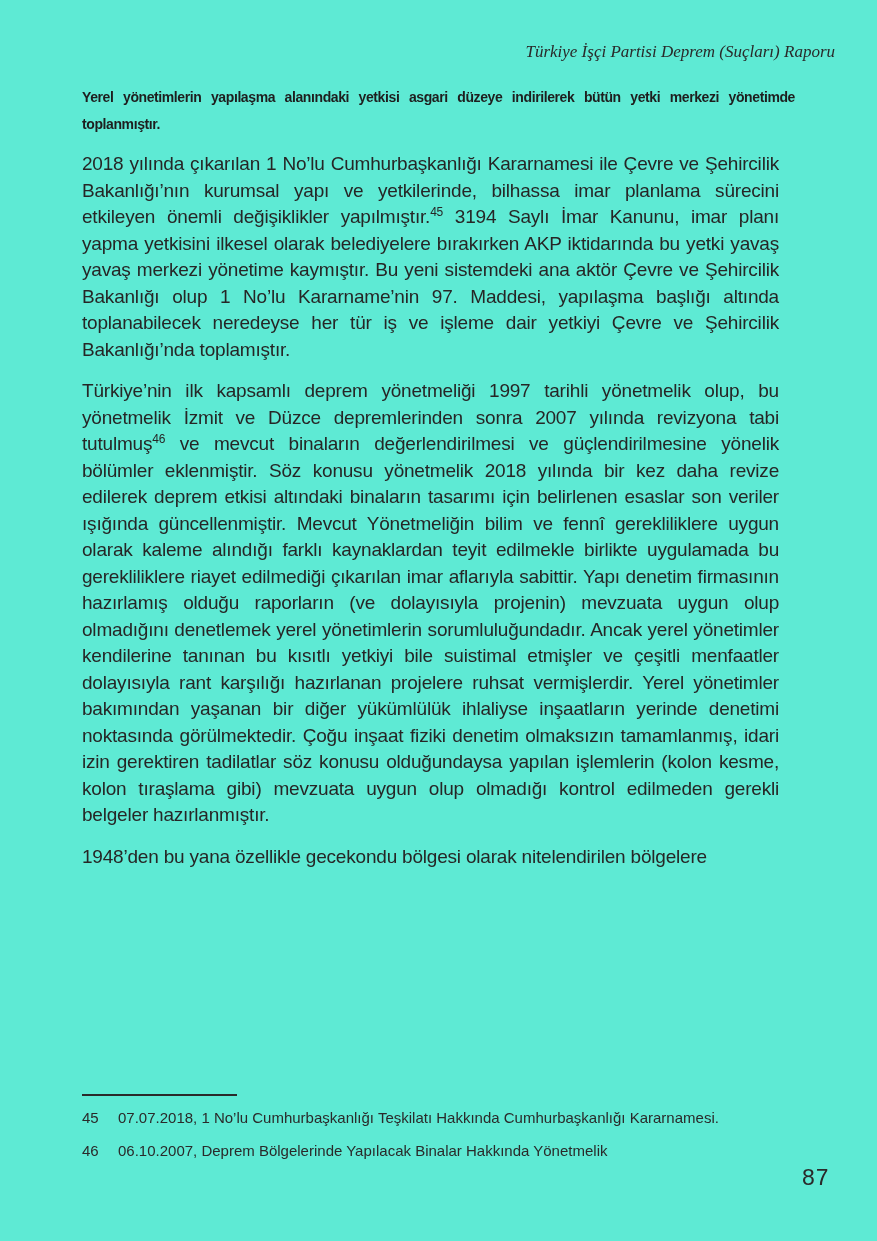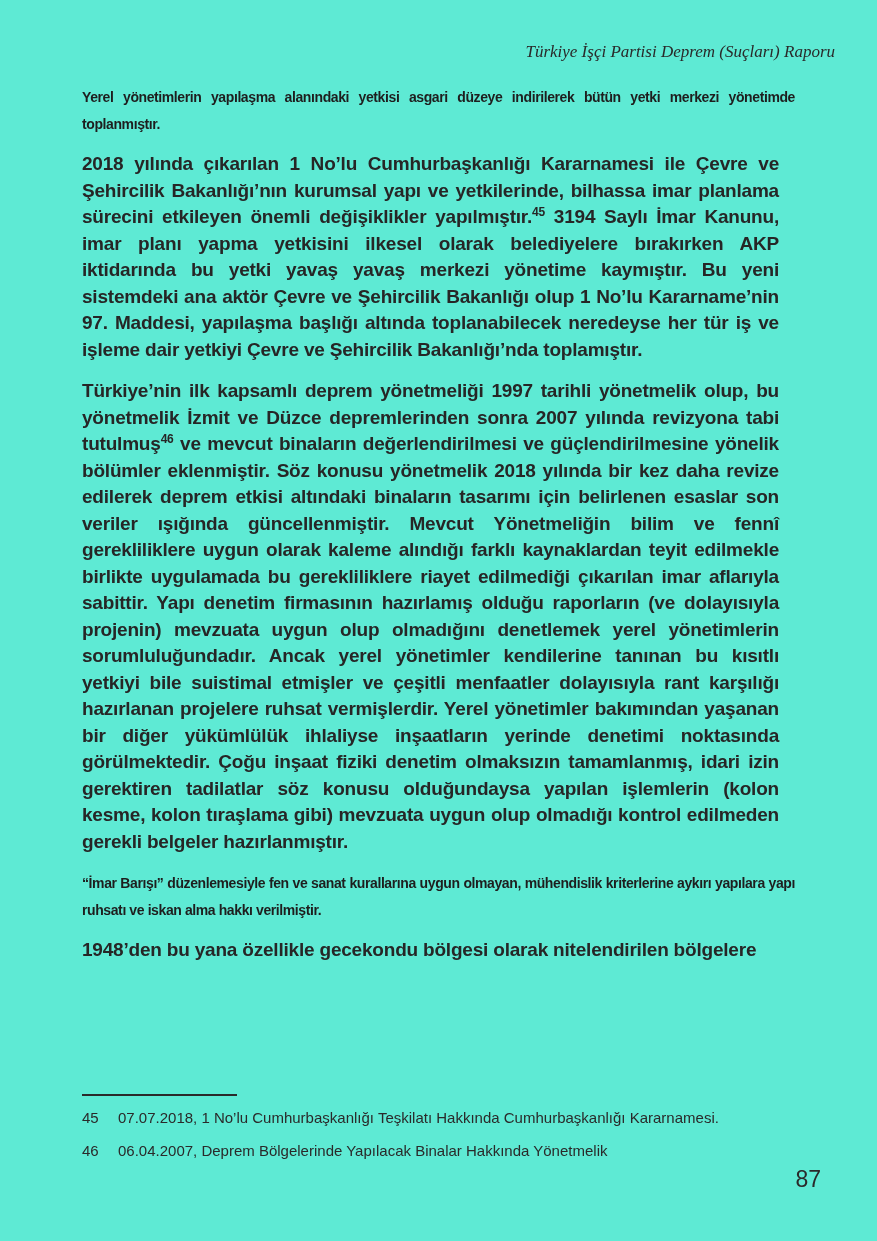--- a/index.html
+++ b/index.html
@@ -37,21 +37,21 @@
     font-size: 14px;
     font-weight: bold;
     line-height: 27px;
     letter-spacing: -0.4px;
     text-align: justify;
     color: #1e1e1e;
     margin: 0 0 13px 0;
   }
   .body-para {
     font-size: 19px;
-    font-weight: bold;
+    font-weight: normal;
     line-height: 26.5px;
     letter-spacing: -0.2px;
     text-align: justify;
     color: #262626;
     margin: 0 16px 15px 0;
   }
   .body-para sup {
     font-size: 12px;
     line-height: 0;
     vertical-align: super;
@@ -78,57 +78,56 @@
   .fn-num {
     flex: none;
     width: 36px;
   }
   .fn-text {
     flex: 1;
   }
   .page-number {
     position: absolute;
     top: 1166px;
-    right: 56px;
-    font-family: Liberation Sans, sans-serif;
+    right: 48px;
+    font-family: Liberation Mono, monospace;
     font-size: 23px;
     color: #2a2a2a;
   }
 </style>
 </head>
 <body>
 
 <div class="page">
 
   <div class="running-head">Türkiye İşçi Partisi Deprem (Suçları) Raporu</div>
 
   <div class="content">
 
     <p class="heading">Yerel yönetimlerin yapılaşma alanındaki yetkisi asgari düzeye indirilerek bütün yetki merkezi yönetimde toplanmıştır.</p>
 
     <p class="body-para"><span>2018 yılında çıkarılan 1 No’lu Cumhurbaşkanlığı Kararnamesi ile Çevre ve Şehircilik Bakanlığı’nın kurumsal yapı ve yetkilerinde, bilhassa imar planlama sürecini etkileyen önemli değişiklikler yapılmıştır.</span><sup>45</sup><span> 3194 Saylı İmar Kanunu, imar planı yapma yetkisini ilkesel olarak belediyelere bırakırken AKP iktidarında bu yetki yavaş yavaş merkezi yönetime kaymıştır. Bu yeni sistemdeki ana aktör Çevre ve Şehircilik Bakanlığı olup 1 No’lu Kararname’nin 97. Maddesi, yapılaşma başlığı altında toplanabilecek neredeyse her tür iş ve işleme dair yetkiyi Çevre ve Şehircilik Bakanlığı’nda toplamıştır.</span></p>
 
 
     <p class="body-para"><span>Türkiye’nin ilk kapsamlı deprem yönetmeliği 1997 tarihli yönetmelik olup, bu yönetmelik İzmit ve Düzce depremlerinden sonra 2007 yılında revizyona tabi tutulmuş</span><sup>46</sup><span> ve mevcut binaların değerlendirilmesi ve güçlendirilmesine yönelik bölümler eklenmiştir. Söz konusu yönetmelik 2018 yılında bir kez daha revize edilerek deprem etkisi altındaki binaların tasarımı için belirlenen esaslar son veriler ışığında güncellenmiştir. Mevcut Yönetmeliğin bilim ve fennî gerekliliklere uygun olarak kaleme alındığı farklı kaynaklardan teyit edilmekle birlikte uygulamada bu gerekliliklere riayet edilmediği çıkarılan imar aflarıyla sabittir. Yapı denetim firmasının hazırlamış olduğu raporların (ve dolayısıyla projenin) mevzuata uygun olup olmadığını denetlemek yerel yönetimlerin sorumluluğundadır. Ancak yerel yönetimler kendilerine tanınan bu kısıtlı yetkiyi bile suistimal etmişler ve çeşitli menfaatler dolayısıyla rant karşılığı hazırlanan projelere ruhsat vermişlerdir. Yerel yönetimler bakımından yaşanan bir diğer yükümlülük ihlaliyse inşaatların yerinde denetimi noktasında görülmektedir. Çoğu inşaat fiziki denetim olmaksızın tamamlanmış, idari izin gerektiren tadilatlar söz konusu olduğundaysa yapılan işlemlerin (kolon kesme, kolon tıraşlama gibi) mevzuata uygun olup olmadığı kontrol edilmeden gerekli belgeler hazırlanmıştır.</span></p>
 
-    <p class="heading">“İmar Barışı” düzenlemesiyle fen ve sanat kurallarına uygun olmayan, mühendislik kriterlerine aykırı yapılara yapı ruhsatı ve iskan alma hakkı verilmiştir.</p>
 
     <p class="body-para">1948’den bu yana özellikle gecekondu bölgesi olarak nitelendirilen bölgelere</p>
 
   </div>
 
   <div class="footnotes">
     <div class="fn-rule"></div>
 
     <div class="fn-row">
       <span class="fn-num">45</span>
       <span class="fn-text">07.07.2018, 1 No’lu Cumhurbaşkanlığı Teşkilatı Hakkında Cumhurbaşkanlığı Kararnamesi.</span>
     </div>
 
     <div class="fn-row">
       <span class="fn-num">46</span>
-      <span class="fn-text">06.04.2007, Deprem Bölgelerinde Yapılacak Binalar Hakkında Yönetmelik</span>
+      <span class="fn-text">06.10.2007, Deprem Bölgelerinde Yapılacak Binalar Hakkında Yönetmelik</span>
     </div>
   </div>
 
   <div class="page-number">87</div>
 
 </div>
 
 </body></html>

